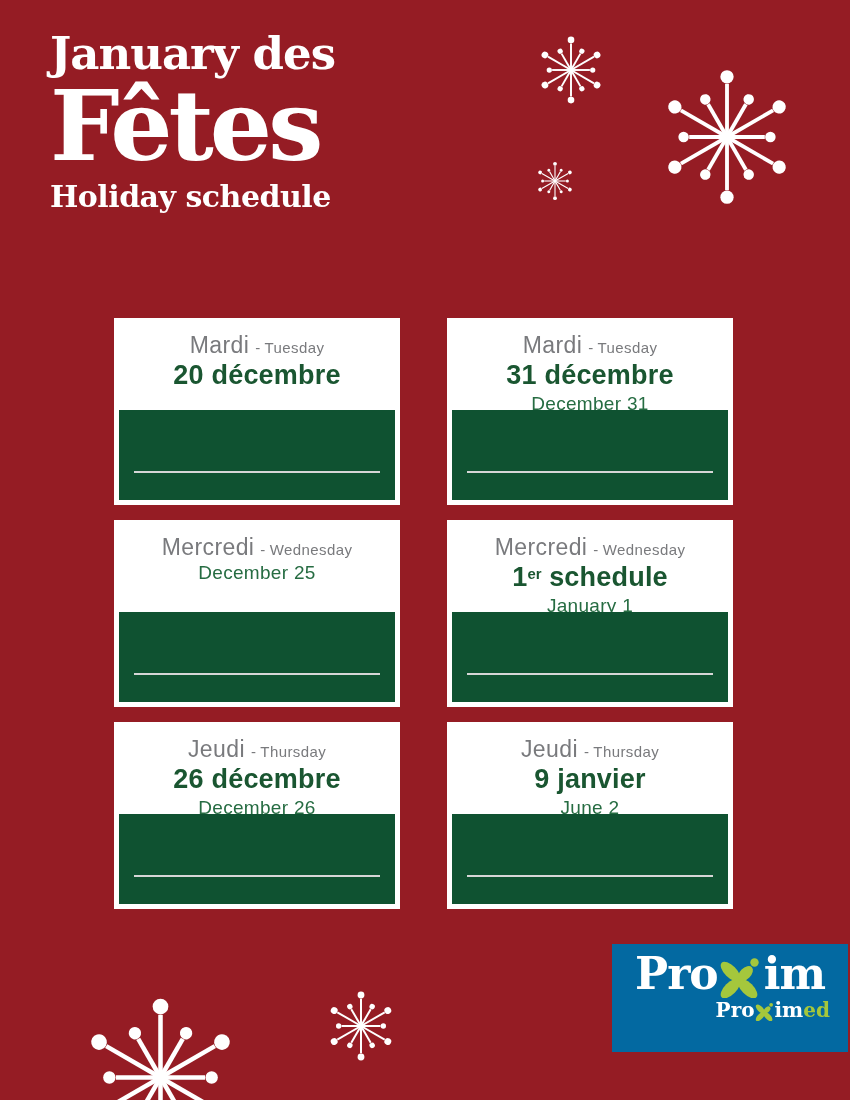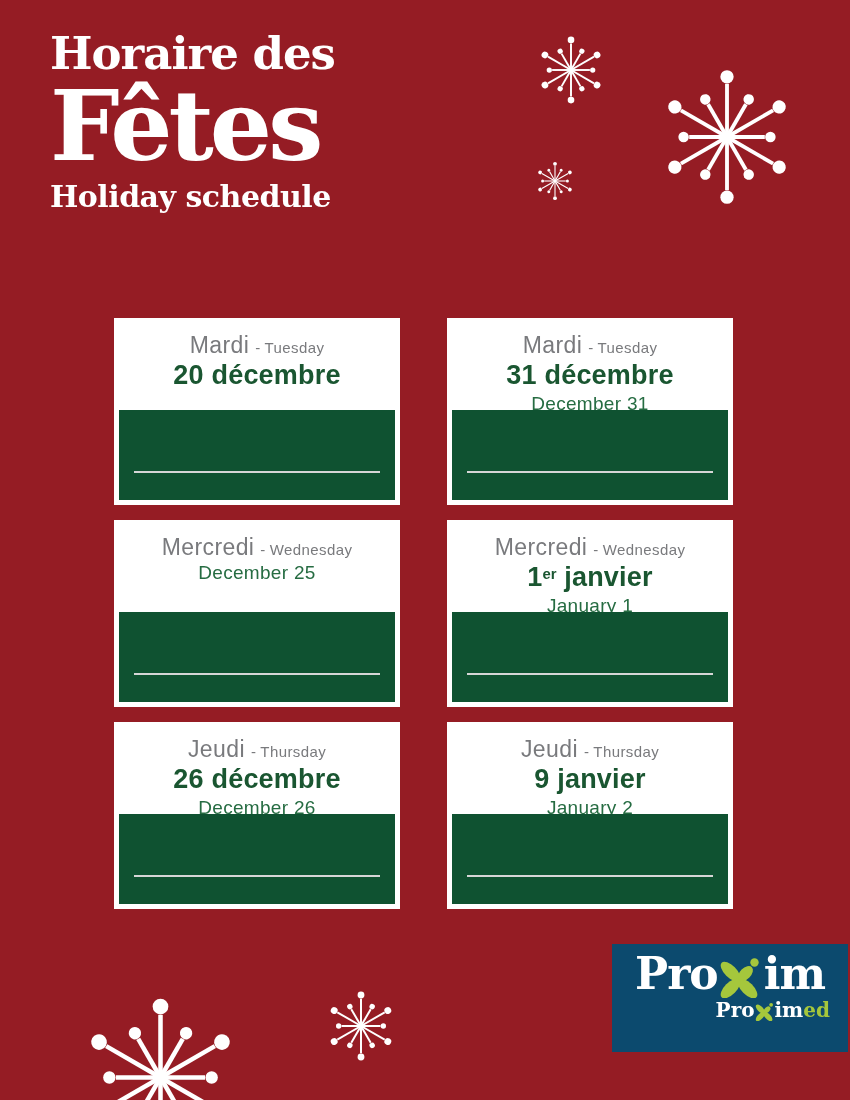--- a/index.html
+++ b/index.html
@@ -63,21 +63,21 @@
     position:absolute;left:5px;right:5px;bottom:5px;height:90px;
     background:#0F5231;
   }
   .write-line{
     position:absolute;left:15px;right:15px;top:61px;height:2px;
     background:#D6D6D6;
   }
   
   .logo-box{
     position:absolute;left:612px;top:944px;width:236px;height:108px;
-    background:#0c4a6e;
+    background:#0369a1;
   }
   .brand-line{
     margin-top:8px;
     text-align:center;
     font-family:"DejaVu Serif", serif;font-weight:bold;
     font-size:44px;color:#ffffff;line-height:1;
     letter-spacing:-1px;
     white-space:nowrap;
   }
   .brand-line .leafx{vertical-align:-9px;margin:0 1px;}
@@ -125,21 +125,21 @@
         <ellipse cx="11.5" cy="17.5" rx="12.5" ry="6" transform="rotate(45 11.5 17.5)"></ellipse>
         <ellipse cx="28.5" cy="34.5" rx="12.5" ry="6" transform="rotate(45 28.5 34.5)"></ellipse>
         <ellipse cx="11.5" cy="34.5" rx="12.5" ry="6" transform="rotate(-45 11.5 34.5)"></ellipse>
         <ellipse cx="26.5" cy="19.5" rx="9" ry="5.5" transform="rotate(-45 26.5 19.5)"></ellipse>
         <circle cx="35.5" cy="8.5" r="4.2"></circle>
       </g>
     </defs>
   </svg>
 
   <div class="title-block">
-    <div class="title-fr-1">Horaire des</div>
+    <div class="title-fr-1">January des</div>
     <div class="title-fr-2">Fêtes</div>
     <div class="title-en">Holiday schedule</div>
   </div>
 
   <svg class="flake" style="left:536px;top:35px;width:70px;height:70px;" viewBox="-100 -100 200 200">
       <use href="#flake-shape"></use>
     </svg>
   <svg class="flake" style="left:535px;top:161px;width:40px;height:40px;" viewBox="-100 -100 200 200">
       <use href="#flake-shape"></use>
     </svg>
@@ -183,21 +183,21 @@
       <div class="date-en">December 25</div>
       <div class="hours-block">
         <div class="write-line"></div>
       </div>
     </div>
 
     <div class="card">
       <div class="day-line">
         <span class="day-fr">Mercredi</span><span class="day-sep">-</span><span class="day-en">Wednesday</span>
       </div>
-      <div class="date-fr"><span>1</span><sup>er</sup><span> janvier</span></div>
+      <div class="date-fr"><span>1</span><sup>er</sup><span> schedule</span></div>
       <div class="date-en">January 1</div>
       <div class="hours-block">
         <div class="write-line"></div>
       </div>
     </div>
 
     <div class="card">
       <div class="day-line">
         <span class="day-fr">Jeudi</span><span class="day-sep">-</span><span class="day-en">Thursday</span>
       </div>
@@ -206,21 +206,21 @@
       <div class="hours-block">
         <div class="write-line"></div>
       </div>
     </div>
 
     <div class="card">
       <div class="day-line">
         <span class="day-fr">Jeudi</span><span class="day-sep">-</span><span class="day-en">Thursday</span>
       </div>
       <div class="date-fr"><span>9 janvier</span><sup></sup><span></span></div>
-      <div class="date-en">January 2</div>
+      <div class="date-en">June 2</div>
       <div class="hours-block">
         <div class="write-line"></div>
       </div>
     </div>
 
   </div>
 
   <div class="logo-box">
     <div class="brand-line"><span>Pro</span><svg class="leafx" width="44" height="44" viewBox="0 0 44 44">
           <use href="#leafx-shape"></use>

